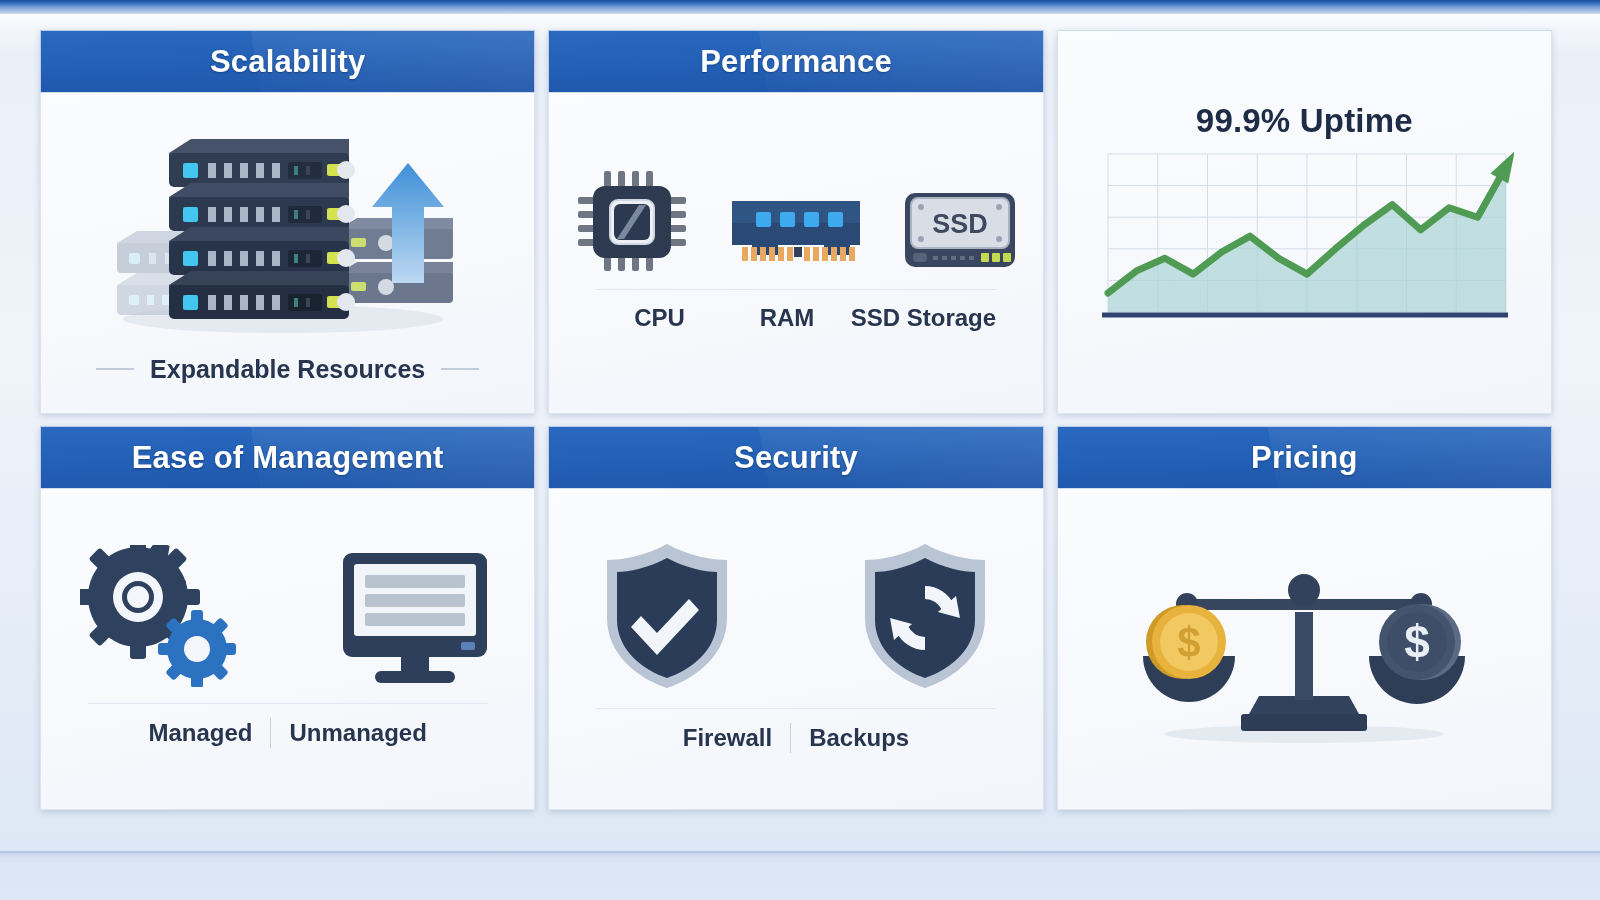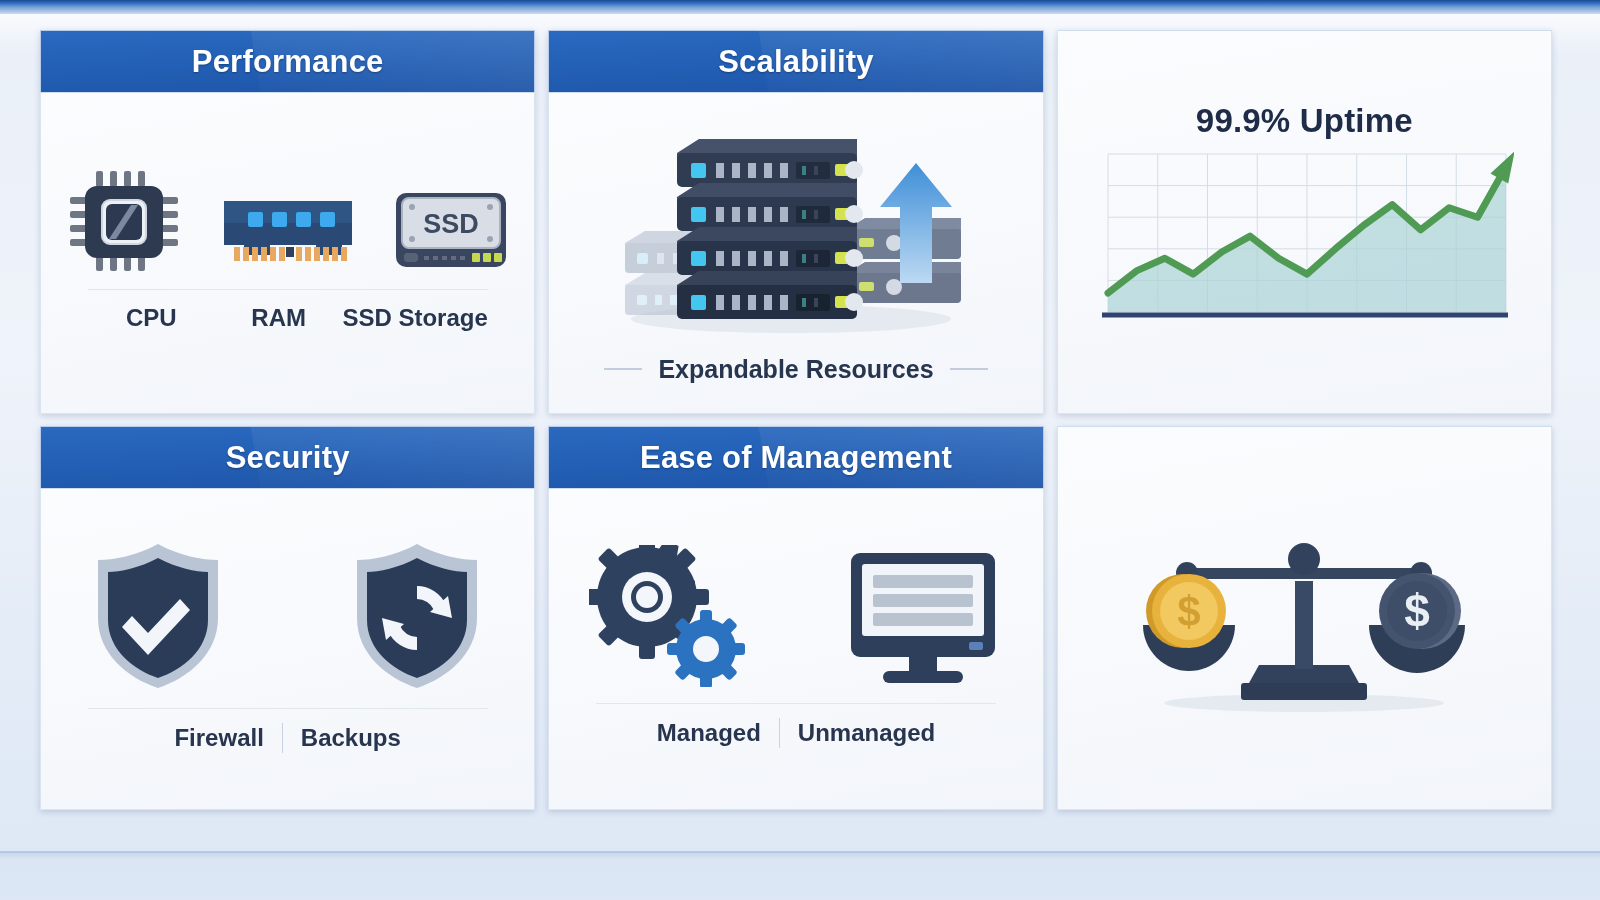--- a/index.html
+++ b/index.html
@@ -133,20 +133,148 @@
   .svg-wrap { display:flex; align-items:center; justify-content:center; width:100%; }
 </style>
 </head>
 <body>
 
 <div class="bg-band top-sheen"></div>
 <div class="bg-band bottom-line"></div>
 <div class="bg-band bottom-ledge"></div>
 
 <div class="grid">
+
+  <section class="panel">
+    <div class="panel-header">
+      <div class="panel-title">Scalability</div>
+    </div>
+    <div class="panel-body">
+      <span class="svg-wrap">
+        <svg class="art" width="370" height="220" viewBox="0 0 370 220">
+          <ellipse cx="180" cy="202" rx="160" ry="14" fill="#dfe5ee" opacity=".75"></ellipse>
+
+          <g opacity=".55">
+            <path d="M14 126 l20 -12 h120 v34 h-140 z" fill="#aeb9cb"></path>
+            <rect x="14" y="126" width="140" height="30" rx="4" fill="#9fabc0"></rect>
+            <g fill="#bfe6f7">
+                <rect x="26" y="136" width="11" height="11" rx="2"></rect>
+              </g>
+            <g fill="#cdd6e3">
+                <rect x="46" y="136" width="7" height="11"></rect>
+                <rect x="62" y="136" width="7" height="11"></rect>
+              </g>
+            <path d="M14 168 l20 -12 h120 v34 h-140 z" fill="#c2cbd9"></path>
+            <rect x="14" y="168" width="140" height="30" rx="4" fill="#b3bdcd"></rect>
+            <g fill="#cfeaf8">
+                <rect x="26" y="178" width="10" height="10" rx="2"></rect>
+                <rect x="44" y="178" width="7" height="10"></rect>
+                <rect x="59" y="178" width="7" height="10"></rect>
+              </g>
+          </g>
+
+          <g opacity=".8">
+            <path d="M236 112 l18 -11 h96 v32 h-114 z" fill="#61708a"></path>
+            <rect x="236" y="112" width="114" height="30" rx="4" fill="#4e5d78"></rect>
+            <rect x="248" y="121" width="15" height="9" rx="2" fill="#c4d94f"></rect>
+            <circle cx="283" cy="126" r="8" fill="#ccd3dd"></circle>
+            <path d="M236 156 l18 -11 h96 v32 h-114 z" fill="#5a6883"></path>
+            <rect x="236" y="156" width="114" height="30" rx="4" fill="#4a5872"></rect>
+            <rect x="248" y="165" width="15" height="9" rx="2" fill="#c4d94f"></rect>
+            <circle cx="283" cy="170" r="8" fill="#ccd3dd"></circle>
+          </g>
+
+          <g>
+            <path d="M66 36 l22 -14 h158 v36 h-180 z" fill="#46526a"></path>
+            <rect x="66" y="36" width="180" height="34" rx="5" fill="#303c52"></rect>
+            <rect x="80" y="46" width="15" height="15" rx="2" fill="#43c7f0"></rect>
+            <g fill="#aab6c8">
+                <rect x="105" y="46" width="8" height="15"></rect>
+                <rect x="121" y="46" width="8" height="15"></rect>
+                <rect x="137" y="46" width="8" height="15"></rect>
+                <rect x="153" y="46" width="8" height="15"></rect>
+                <rect x="169" y="46" width="8" height="15"></rect>
+              </g>
+            <rect x="185" y="45" width="34" height="17" rx="2" fill="#222d40"></rect>
+            <rect x="191" y="49" width="4" height="9" fill="#3e7f86"></rect>
+              <rect x="203" y="49" width="4" height="9" fill="#3a4559"></rect>
+            <rect x="224" y="47" width="14" height="12" rx="2" fill="#d5e24f"></rect>
+            <circle cx="243" cy="53" r="9" fill="#e3e8ef"></circle>
+          </g>
+          <g>
+            <path d="M66 80 l22 -14 h158 v36 h-180 z" fill="#414d64"></path>
+            <rect x="66" y="80" width="180" height="34" rx="5" fill="#2c394e"></rect>
+            <rect x="80" y="90" width="15" height="15" rx="2" fill="#43c7f0"></rect>
+            <g fill="#aab6c8">
+                <rect x="105" y="90" width="8" height="15"></rect>
+                <rect x="121" y="90" width="8" height="15"></rect>
+                <rect x="137" y="90" width="8" height="15"></rect>
+                <rect x="153" y="90" width="8" height="15"></rect>
+                <rect x="169" y="90" width="8" height="15"></rect>
+              </g>
+            <rect x="185" y="89" width="34" height="17" rx="2" fill="#1f2a3c"></rect>
+            <rect x="191" y="93" width="4" height="9" fill="#3e7f86"></rect>
+              <rect x="203" y="93" width="4" height="9" fill="#3a4559"></rect>
+            <rect x="224" y="91" width="14" height="12" rx="2" fill="#d5e24f"></rect>
+            <circle cx="243" cy="97" r="9" fill="#e3e8ef"></circle>
+          </g>
+          <g>
+            <path d="M66 124 l22 -14 h158 v36 h-180 z" fill="#3c4860"></path>
+            <rect x="66" y="124" width="180" height="34" rx="5" fill="#28344a"></rect>
+            <rect x="80" y="134" width="15" height="15" rx="2" fill="#43c7f0"></rect>
+            <g fill="#aab6c8">
+                <rect x="105" y="134" width="8" height="15"></rect>
+                <rect x="121" y="134" width="8" height="15"></rect>
+                <rect x="137" y="134" width="8" height="15"></rect>
+                <rect x="153" y="134" width="8" height="15"></rect>
+                <rect x="169" y="134" width="8" height="15"></rect>
+              </g>
+            <rect x="185" y="133" width="34" height="17" rx="2" fill="#1c2637"></rect>
+            <rect x="191" y="137" width="4" height="9" fill="#3e7f86"></rect>
+              <rect x="203" y="137" width="4" height="9" fill="#3a4559"></rect>
+            <rect x="224" y="135" width="14" height="12" rx="2" fill="#d5e24f"></rect>
+            <circle cx="243" cy="141" r="9" fill="#e3e8ef"></circle>
+          </g>
+          <g>
+            <path d="M66 168 l22 -14 h158 v36 h-180 z" fill="#374359"></path>
+            <rect x="66" y="168" width="180" height="34" rx="5" fill="#242f44"></rect>
+            <rect x="80" y="178" width="15" height="15" rx="2" fill="#43c7f0"></rect>
+            <g fill="#aab6c8">
+                <rect x="105" y="178" width="8" height="15"></rect>
+                <rect x="121" y="178" width="8" height="15"></rect>
+                <rect x="137" y="178" width="8" height="15"></rect>
+                <rect x="153" y="178" width="8" height="15"></rect>
+                <rect x="169" y="178" width="8" height="15"></rect>
+              </g>
+            <rect x="185" y="177" width="34" height="17" rx="2" fill="#19222f"></rect>
+            <rect x="191" y="181" width="4" height="9" fill="#3e7f86"></rect>
+              <rect x="203" y="181" width="4" height="9" fill="#3a4559"></rect>
+            <rect x="224" y="179" width="14" height="12" rx="2" fill="#d5e24f"></rect>
+            <circle cx="243" cy="185" r="9" fill="#e3e8ef"></circle>
+          </g>
+
+          <g>
+            <defs>
+              <linearGradient id="arrGrad" x1="0" y1="0" x2="0" y2="1">
+                <stop offset="0%" stop-color="#3f8fd8"></stop>
+                <stop offset="100%" stop-color="#bcd9f2"></stop>
+              </linearGradient>
+            </defs>
+            <path d="M305 46 l36 44 h-20 v76 h-32 v-76 h-20 z" fill="url(#arrGrad)"></path>
+          </g>
+        </svg>
+      </span>
+
+      <div class="caption">
+        <span class="dash"></span>
+        <span class="cap-text">Expandable Resources</span>
+        <span class="dash"></span>
+      </div>
+    </div>
+  </section>
 
   <section class="panel">
     <div class="panel-header">
       <div class="panel-title">Performance</div>
     </div>
     <div class="panel-body">
       <div class="icon-row">
 
         <span class="svg-wrap">
           <svg class="art" width="112" height="104" viewBox="0 0 112 104">
@@ -230,148 +358,20 @@
             </g>
           </svg>
         </span>
 
       </div>
 
       <div class="label-row perf-labels">
         <div class="lbl">CPU</div>
         <div class="lbl">RAM</div>
         <div class="lbl">SSD Storage</div>
-      </div>
-    </div>
-  </section>
-
-  <section class="panel">
-    <div class="panel-header">
-      <div class="panel-title">Scalability</div>
-    </div>
-    <div class="panel-body">
-      <span class="svg-wrap">
-        <svg class="art" width="370" height="220" viewBox="0 0 370 220">
-          <ellipse cx="180" cy="202" rx="160" ry="14" fill="#dfe5ee" opacity=".75"></ellipse>
-
-          <g opacity=".55">
-            <path d="M14 126 l20 -12 h120 v34 h-140 z" fill="#aeb9cb"></path>
-            <rect x="14" y="126" width="140" height="30" rx="4" fill="#9fabc0"></rect>
-            <g fill="#bfe6f7">
-                <rect x="26" y="136" width="11" height="11" rx="2"></rect>
-              </g>
-            <g fill="#cdd6e3">
-                <rect x="46" y="136" width="7" height="11"></rect>
-                <rect x="62" y="136" width="7" height="11"></rect>
-              </g>
-            <path d="M14 168 l20 -12 h120 v34 h-140 z" fill="#c2cbd9"></path>
-            <rect x="14" y="168" width="140" height="30" rx="4" fill="#b3bdcd"></rect>
-            <g fill="#cfeaf8">
-                <rect x="26" y="178" width="10" height="10" rx="2"></rect>
-                <rect x="44" y="178" width="7" height="10"></rect>
-                <rect x="59" y="178" width="7" height="10"></rect>
-              </g>
-          </g>
-
-          <g opacity=".8">
-            <path d="M236 112 l18 -11 h96 v32 h-114 z" fill="#61708a"></path>
-            <rect x="236" y="112" width="114" height="30" rx="4" fill="#4e5d78"></rect>
-            <rect x="248" y="121" width="15" height="9" rx="2" fill="#c4d94f"></rect>
-            <circle cx="283" cy="126" r="8" fill="#ccd3dd"></circle>
-            <path d="M236 156 l18 -11 h96 v32 h-114 z" fill="#5a6883"></path>
-            <rect x="236" y="156" width="114" height="30" rx="4" fill="#4a5872"></rect>
-            <rect x="248" y="165" width="15" height="9" rx="2" fill="#c4d94f"></rect>
-            <circle cx="283" cy="170" r="8" fill="#ccd3dd"></circle>
-          </g>
-
-          <g>
-            <path d="M66 36 l22 -14 h158 v36 h-180 z" fill="#46526a"></path>
-            <rect x="66" y="36" width="180" height="34" rx="5" fill="#303c52"></rect>
-            <rect x="80" y="46" width="15" height="15" rx="2" fill="#43c7f0"></rect>
-            <g fill="#aab6c8">
-                <rect x="105" y="46" width="8" height="15"></rect>
-                <rect x="121" y="46" width="8" height="15"></rect>
-                <rect x="137" y="46" width="8" height="15"></rect>
-                <rect x="153" y="46" width="8" height="15"></rect>
-                <rect x="169" y="46" width="8" height="15"></rect>
-              </g>
-            <rect x="185" y="45" width="34" height="17" rx="2" fill="#222d40"></rect>
-            <rect x="191" y="49" width="4" height="9" fill="#3e7f86"></rect>
-              <rect x="203" y="49" width="4" height="9" fill="#3a4559"></rect>
-            <rect x="224" y="47" width="14" height="12" rx="2" fill="#d5e24f"></rect>
-            <circle cx="243" cy="53" r="9" fill="#e3e8ef"></circle>
-          </g>
-          <g>
-            <path d="M66 80 l22 -14 h158 v36 h-180 z" fill="#414d64"></path>
-            <rect x="66" y="80" width="180" height="34" rx="5" fill="#2c394e"></rect>
-            <rect x="80" y="90" width="15" height="15" rx="2" fill="#43c7f0"></rect>
-            <g fill="#aab6c8">
-                <rect x="105" y="90" width="8" height="15"></rect>
-                <rect x="121" y="90" width="8" height="15"></rect>
-                <rect x="137" y="90" width="8" height="15"></rect>
-                <rect x="153" y="90" width="8" height="15"></rect>
-                <rect x="169" y="90" width="8" height="15"></rect>
-              </g>
-            <rect x="185" y="89" width="34" height="17" rx="2" fill="#1f2a3c"></rect>
-            <rect x="191" y="93" width="4" height="9" fill="#3e7f86"></rect>
-              <rect x="203" y="93" width="4" height="9" fill="#3a4559"></rect>
-            <rect x="224" y="91" width="14" height="12" rx="2" fill="#d5e24f"></rect>
-            <circle cx="243" cy="97" r="9" fill="#e3e8ef"></circle>
-          </g>
-          <g>
-            <path d="M66 124 l22 -14 h158 v36 h-180 z" fill="#3c4860"></path>
-            <rect x="66" y="124" width="180" height="34" rx="5" fill="#28344a"></rect>
-            <rect x="80" y="134" width="15" height="15" rx="2" fill="#43c7f0"></rect>
-            <g fill="#aab6c8">
-                <rect x="105" y="134" width="8" height="15"></rect>
-                <rect x="121" y="134" width="8" height="15"></rect>
-                <rect x="137" y="134" width="8" height="15"></rect>
-                <rect x="153" y="134" width="8" height="15"></rect>
-                <rect x="169" y="134" width="8" height="15"></rect>
-              </g>
-            <rect x="185" y="133" width="34" height="17" rx="2" fill="#1c2637"></rect>
-            <rect x="191" y="137" width="4" height="9" fill="#3e7f86"></rect>
-              <rect x="203" y="137" width="4" height="9" fill="#3a4559"></rect>
-            <rect x="224" y="135" width="14" height="12" rx="2" fill="#d5e24f"></rect>
-            <circle cx="243" cy="141" r="9" fill="#e3e8ef"></circle>
-          </g>
-          <g>
-            <path d="M66 168 l22 -14 h158 v36 h-180 z" fill="#374359"></path>
-            <rect x="66" y="168" width="180" height="34" rx="5" fill="#242f44"></rect>
-            <rect x="80" y="178" width="15" height="15" rx="2" fill="#43c7f0"></rect>
-            <g fill="#aab6c8">
-                <rect x="105" y="178" width="8" height="15"></rect>
-                <rect x="121" y="178" width="8" height="15"></rect>
-                <rect x="137" y="178" width="8" height="15"></rect>
-                <rect x="153" y="178" width="8" height="15"></rect>
-                <rect x="169" y="178" width="8" height="15"></rect>
-              </g>
-            <rect x="185" y="177" width="34" height="17" rx="2" fill="#19222f"></rect>
-            <rect x="191" y="181" width="4" height="9" fill="#3e7f86"></rect>
-              <rect x="203" y="181" width="4" height="9" fill="#3a4559"></rect>
-            <rect x="224" y="179" width="14" height="12" rx="2" fill="#d5e24f"></rect>
-            <circle cx="243" cy="185" r="9" fill="#e3e8ef"></circle>
-          </g>
-
-          <g>
-            <defs>
-              <linearGradient id="arrGrad" x1="0" y1="0" x2="0" y2="1">
-                <stop offset="0%" stop-color="#3f8fd8"></stop>
-                <stop offset="100%" stop-color="#bcd9f2"></stop>
-              </linearGradient>
-            </defs>
-            <path d="M305 46 l36 44 h-20 v76 h-32 v-76 h-20 z" fill="url(#arrGrad)"></path>
-          </g>
-        </svg>
-      </span>
-
-      <div class="caption">
-        <span class="dash"></span>
-        <span class="cap-text">Expandable Resources</span>
-        <span class="dash"></span>
       </div>
     </div>
   </section>
 
   <section class="panel">
     <div class="panel-body">
       <div class="big-stat">99.9% Uptime</div>
       <span class="svg-wrap">
         <svg class="art" id="uptime-chart" width="420" height="190" viewBox="0 0 420 190">
             <line x1="14" y1="8" x2="412" y2="8" stroke="#d3dde6" stroke-width="1"></line>
@@ -393,58 +393,20 @@
             <path d="M14 147.04 L42.42857142857143 124.92 L70.85714285714286 112.28 L99.28571428571429 128.07999999999998 L127.71428571428571 105.96000000000001 L156.14285714285714 90.16 L184.57142857142858 112.28 L213 128.07999999999998 L241.42857142857142 102.8 L269.8571428571429 79.1 L298.2857142857143 58.56 L326.7142857142857 83.84 L355.14285714285717 61.72 L383.57142857142856 71.2 L412 20.639999999999986" fill="none" stroke="#4f9b54" stroke-width="7" stroke-linejoin="round" stroke-linecap="round"></path>
             <path d="M420.74849134484487 5.080874086595511 L414.1932432944653 37.49792643984671 L396.45666530250605 27.525110491610118 Z" fill="#4f9b54"></path>
             <line x1="8" y1="169" x2="414" y2="169" stroke="#2f4470" stroke-width="5"></line>
           </svg>
       </span>
     </div>
   </section>
 
   <section class="panel">
     <div class="panel-header">
-      <div class="panel-title">Security</div>
-    </div>
-    <div class="panel-body">
-      <div class="icon-row" style="gap:52px">
-
-        <span class="svg-wrap">
-          <svg class="art" width="136" height="152" viewBox="0 0 136 152">
-            <path d="M68 4 C46 16 24 20 8 20 v58 c0 36 30 60 60 70 30 -10 60 -34 60 -70 v-58 c-16 0 -38 -4 -60 -16 z" fill="#b9c4d4"></path>
-            <path d="M68 18 C49 28 30 32 18 32 v48 c0 30 26 50 50 58 24 -8 50 -28 50 -58 v-48 c-12 0 -31 -4 -50 -14 z" fill="#2b3c59"></path>
-            <path d="M42 76 l16 17 32 -34 10 11 -42 45 -26 -28 z" fill="#f2f6fa"></path>
-          </svg>
-        </span>
-
-        <span class="svg-wrap">
-          <svg class="art" width="136" height="152" viewBox="0 0 136 152">
-            <path d="M68 4 C46 16 24 20 8 20 v58 c0 36 30 60 60 70 30 -10 60 -34 60 -70 v-58 c-16 0 -38 -4 -60 -16 z" fill="#b9c4d4"></path>
-            <path d="M68 18 C49 28 30 32 18 32 v48 c0 30 26 50 50 58 24 -8 50 -28 50 -58 v-48 c-12 0 -31 -4 -50 -14 z" fill="#2b3c59"></path>
-            <g fill="#f2f6fa">
-              <path d="M68 46 a32 32 0 0 1 29 19 l-12 5 a19 19 0 0 0 -17 -11 z"></path>
-              <path d="M99 56 l4 22 -22 -6 z"></path>
-              <path d="M68 110 a32 32 0 0 1 -29 -19 l12 -5 a19 19 0 0 0 17 11 z"></path>
-              <path d="M37 100 l-4 -22 22 6 z"></path>
-            </g>
-          </svg>
-        </span>
-
-      </div>
-
-      <div class="label-row">
-        <div class="lbl">Firewall</div>
-        <div class="sep"></div>
-        <div class="lbl">Backups</div>
-      </div>
-    </div>
-  </section>
-
-  <section class="panel">
-    <div class="panel-header">
       <div class="panel-title">Ease of Management</div>
     </div>
     <div class="panel-body">
       <div class="icon-row" style="gap:44px">
 
         <span class="svg-wrap">
           <svg class="art" width="160" height="142" viewBox="0 0 160 142">
             <g transform="translate(58,52)">
               <path d="M0 -50 l11 4 7 -10 13 6 -2 12 10 7 -4 12 12 3 0 14 -12 3 -1 12 -11 6 -9 -8 -11 5 -7 -10 -12 2 -6 -13 9 -8 -3 -12 10 -7 0 -12 12 -1 z" fill="#2e4260" transform="scale(1.02)"></path>
               <circle cx="0" cy="0" r="50" fill="#2e4260"></circle>
@@ -498,20 +460,61 @@
 
       <div class="label-row">
         <div class="lbl">Managed</div>
         <div class="sep"></div>
         <div class="lbl">Unmanaged</div>
       </div>
     </div>
   </section>
 
   <section class="panel">
+    <div class="panel-header">
+      <div class="panel-title">Security</div>
+    </div>
+    <div class="panel-body">
+      <div class="icon-row" style="gap:52px">
+
+        <span class="svg-wrap">
+          <svg class="art" width="136" height="152" viewBox="0 0 136 152">
+            <path d="M68 4 C46 16 24 20 8 20 v58 c0 36 30 60 60 70 30 -10 60 -34 60 -70 v-58 c-16 0 -38 -4 -60 -16 z" fill="#b9c4d4"></path>
+            <path d="M68 18 C49 28 30 32 18 32 v48 c0 30 26 50 50 58 24 -8 50 -28 50 -58 v-48 c-12 0 -31 -4 -50 -14 z" fill="#2b3c59"></path>
+            <path d="M42 76 l16 17 32 -34 10 11 -42 45 -26 -28 z" fill="#f2f6fa"></path>
+          </svg>
+        </span>
+
+        <span class="svg-wrap">
+          <svg class="art" width="136" height="152" viewBox="0 0 136 152">
+            <path d="M68 4 C46 16 24 20 8 20 v58 c0 36 30 60 60 70 30 -10 60 -34 60 -70 v-58 c-16 0 -38 -4 -60 -16 z" fill="#b9c4d4"></path>
+            <path d="M68 18 C49 28 30 32 18 32 v48 c0 30 26 50 50 58 24 -8 50 -28 50 -58 v-48 c-12 0 -31 -4 -50 -14 z" fill="#2b3c59"></path>
+            <g fill="#f2f6fa">
+              <path d="M68 46 a32 32 0 0 1 29 19 l-12 5 a19 19 0 0 0 -17 -11 z"></path>
+              <path d="M99 56 l4 22 -22 -6 z"></path>
+              <path d="M68 110 a32 32 0 0 1 -29 -19 l12 -5 a19 19 0 0 0 17 11 z"></path>
+              <path d="M37 100 l-4 -22 22 6 z"></path>
+            </g>
+          </svg>
+        </span>
+
+      </div>
+
+      <div class="label-row">
+        <div class="lbl">Firewall</div>
+        <div class="sep"></div>
+        <div class="lbl">Backups</div>
+      </div>
+    </div>
+  </section>
+
+  <section class="panel">
+    <div class="panel-header">
+      <div class="panel-title">Pricing</div>
+    </div>
     <div class="panel-body">
       <span class="svg-wrap">
         <svg class="art" width="350" height="200" viewBox="0 0 350 200">
           <ellipse cx="175" cy="188" rx="140" ry="9" fill="#e0e6ee" opacity=".8"></ellipse>
 
           <rect x="112" y="168" width="126" height="17" rx="3" fill="#2e3c55"></rect>
           <path d="M130 150 h90 l10 18 h-110 z" fill="#33425c"></path>
           <rect x="166" y="66" width="18" height="88" fill="#394a67"></rect>
 
           <rect x="52" y="53" width="246" height="11" rx="5" fill="#37465f"></rect>

